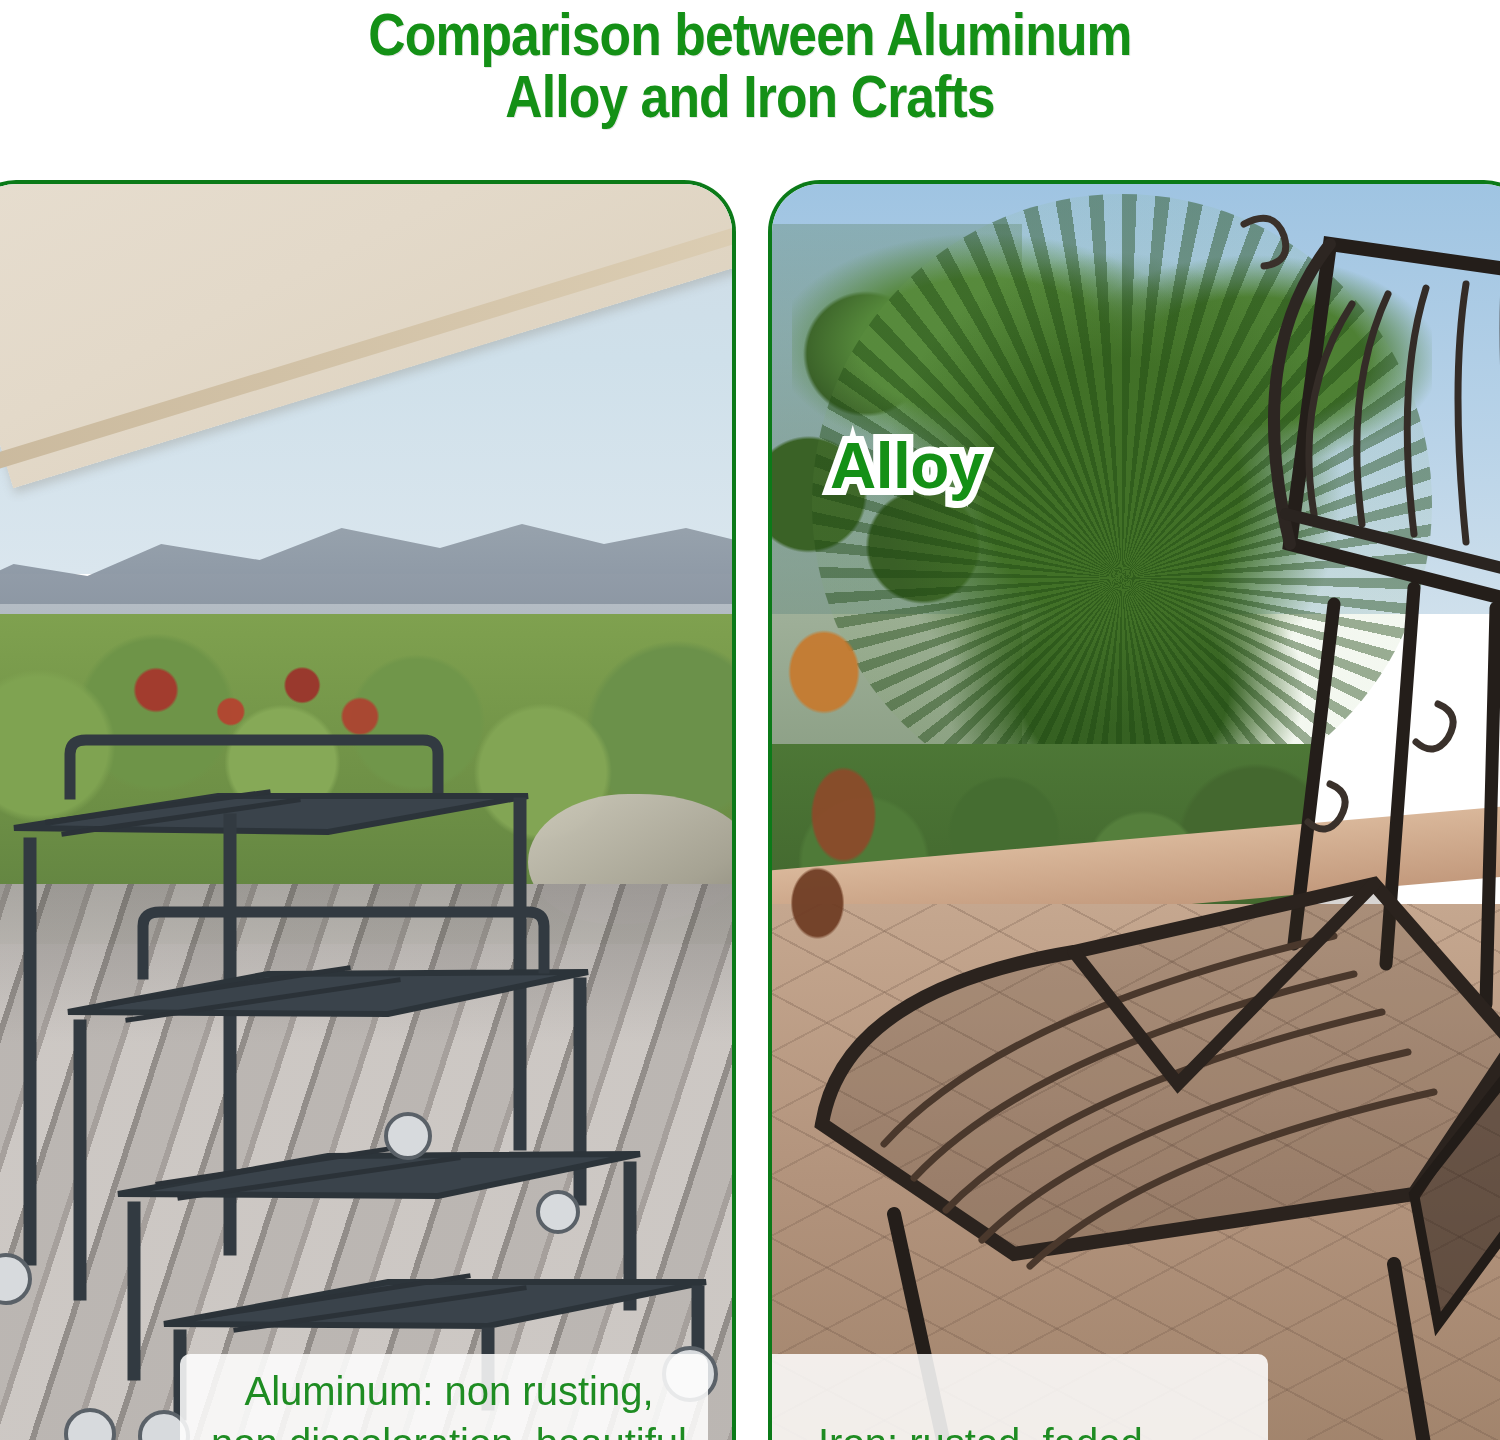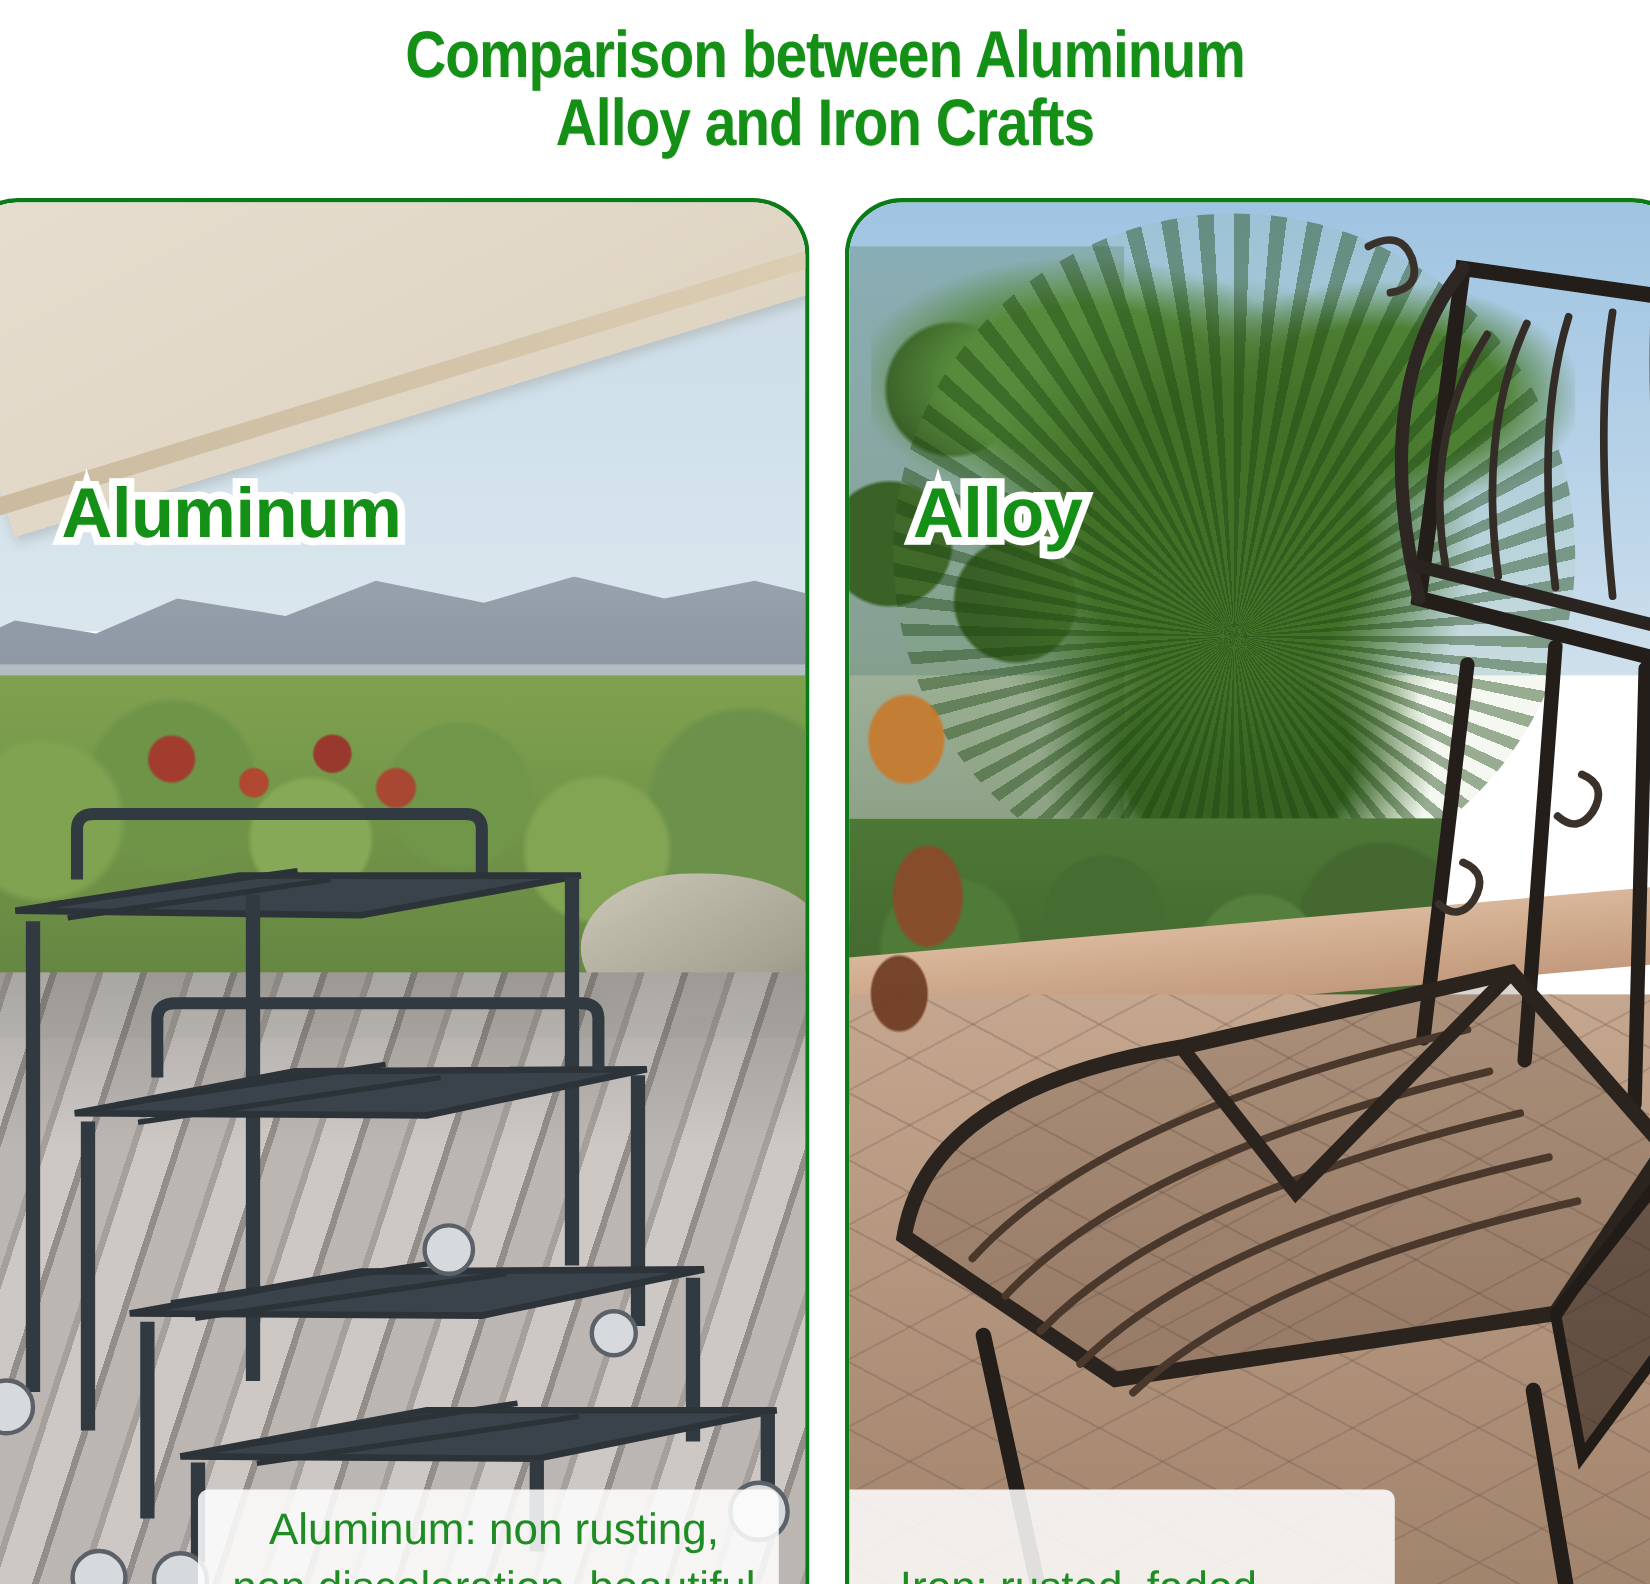--- a/index.html
+++ b/index.html
@@ -11,21 +11,21 @@
     width: 1500px;
     height: 1440px;
     font-family: "Liberation Sans", sans-serif;
     overflow: hidden;
     position: relative;
   }
 
   
   #title-block {
     width: 1500px;
-    padding-top: 19px;
+    padding-top: 4px;
     text-align: center;
   }
   #title-block .title-line {
     color: #149016;
     font-family: "Liberation Sans Narrow", "Liberation Sans", sans-serif;
     font-weight: bold;
     font-size: 60px;
     line-height: 1.03;
     letter-spacing: -1px;
     transform: scaleX(0.86);
@@ -328,21 +328,20 @@
           <circle cx="38" cy="1095" r="24"></circle>
           <circle cx="122" cy="1250" r="24"></circle>
           <circle cx="196" cy="1252" r="24"></circle>
           <circle cx="440" cy="952" r="22"></circle>
           <circle cx="590" cy="1028" r="20"></circle>
           <circle cx="722" cy="1190" r="26"></circle>
         </g>
       </svg>
     </div>
 
-    <div class="pill-label" id="label-aluminum">Aluminum</div>
 
     <div class="caption-box" id="caption-aluminum">
       <div class="caption-text">Aluminum: non rusting, non discoloration, beautiful and natural, sturdy and durable</div>
     </div>
   </div>
 
   <div class="panel" id="panel-iron">
     <div class="panel-photo">
       <div class="iron-sky"></div>
       <div class="iron-bg-trees"></div>

